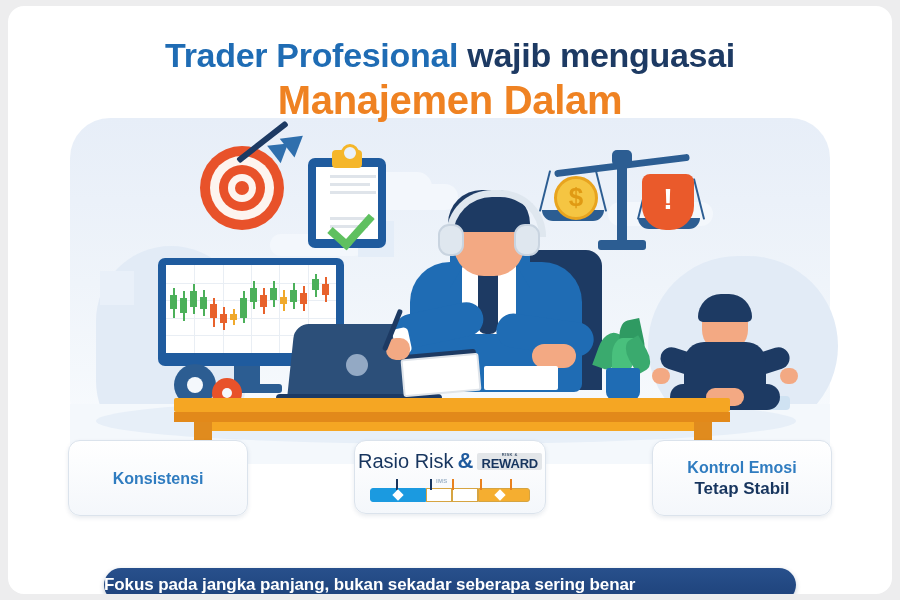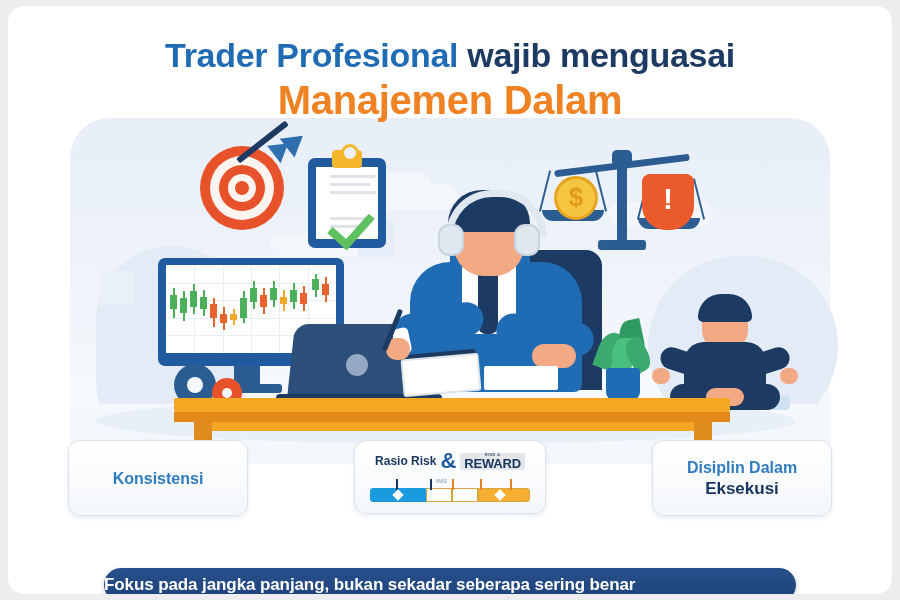--- a/index.html
+++ b/index.html
@@ -181,21 +181,21 @@
     background:linear-gradient(180deg,#ffffff 0%,#f4f7fb 100%);
     border:1px solid #dbe3ec;border-radius:12px;
     box-shadow:0 2px 4px rgba(30,60,100,0.10);
     display:flex;flex-direction:column;align-items:center;justify-content:center;
     text-align:center;
   }
   .card-l1{font-size:16px;font-weight:bold;color:#2f7cc0;line-height:21px;}
   .card-l2{font-size:17px;font-weight:bold;color:#17355e;line-height:22px;}
   .card.rr{width:192px;justify-content:flex-start;padding-top:7px;box-sizing:border-box;}
   .rr-head{display:flex;align-items:center;gap:4px;justify-content:center;}
-  .rr-text{font-size:12px;font-weight:bold;color:#17355e;}
+  .rr-text{font-size:20px;font-weight:normal;color:#17355e;}
   .rr-amp{font-size:22px;font-weight:bold;color:#1f5b9e;}
   .rr-badge{background:#e3e6e9;border-radius:2px;padding:0 4px;line-height:1;display:flex;flex-direction:column;align-items:center;}
   .rr-badge-sub{font-size:4px;font-weight:bold;color:#41566f;letter-spacing:0.4px;}
   .rr-badge-main{font-size:13px;font-weight:bold;color:#17355e;letter-spacing:-0.2px;}
   .rr-slider{position:relative;margin-top:11px;width:160px;height:16px;}
   .seg{position:absolute;top:3px;height:14px;border:1px solid #d6a441;box-sizing:border-box;}
   .seg.blue{left:0;width:56px;background:#1b9ae0;border-color:#1b9ae0;border-radius:3px 0 0 3px;}
   .seg.w1{left:56px;width:26px;background:#ffffff;}
   .seg.w2{left:82px;width:26px;background:#ffffff;}
   .seg.orange{left:108px;width:52px;background:#f5ae30;border-radius:0 3px 3px 0;}
@@ -418,24 +418,24 @@
         <div class="tick" style="left:26px;"></div>
         <div class="tick" style="left:60px;"></div>
         <div class="tick o" style="left:82px;"></div>
         <div class="tick o" style="left:110px;"></div>
         <div class="tick o" style="left:140px;"></div>
         <div class="dia" style="left:24px;"></div>
         <div class="dia" style="left:126px;"></div>
       </div>
     </div>
 
+
     <div class="card">
-      <div class="card-l1">Disiplin Dalam</div>
-      <div class="card-l2">Eksekusi</div>
-    </div>
-
+      <div class="card-l1">Kontrol Emosi</div>
+      <div class="card-l2">Tetap Stabil</div>
+    </div>
   </div>
 
   <div class="banner">
     <span>Fokus pada jangka panjang, bukan sekadar seberapa sering benar</span>
   </div>
 
 </div>
 
 </body></html>

